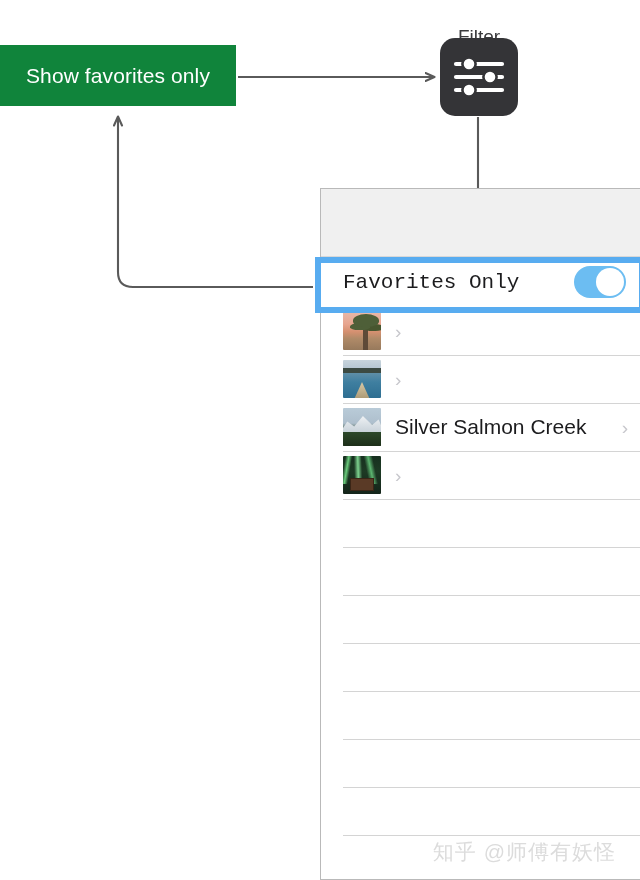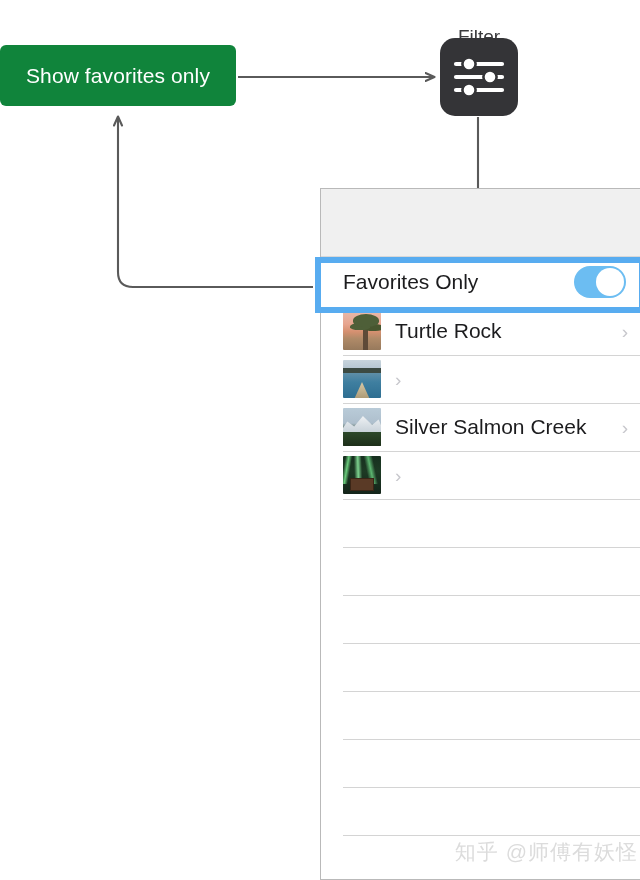--- a/index.html
+++ b/index.html
@@ -17,21 +17,21 @@
   }
 
   
   .green-label {
     position: absolute;
     left: 0px;
     top: 45px;
     width: 236px;
     height: 61px;
     background: #10843B;
-    border-radius: 6px;
+    border-radius: 0;
     display: flex;
     align-items: center;
     justify-content: center;
     box-sizing: border-box;
   }
   .green-label span {
     color: #ffffff;
     font-size: 21px;
     font-family: "Liberation Sans", sans-serif;
     letter-spacing: 0.1px;
@@ -98,21 +98,21 @@
     height: 50px;
     background: #ffffff;
     display: flex;
     align-items: center;
     box-sizing: border-box;
     padding: 0 14px 0 22px;
   }
   .toggle-row .label {
     font-size: 21px;
     color: #1c1c1e;
-    font-family: Liberation Sans, sans-serif;
+    font-family: Liberation Mono, monospace;
     flex: 1;
   }
   .switch {
     width: 52px;
     height: 32px;
     border-radius: 16px;
     background: #6CBDF2;
     position: relative;
     flex: none;
   }
@@ -265,21 +265,21 @@
     position: absolute;
     left: 7px; bottom: 3px;
     width: 24px; height: 13px;
     background: #5a3a26;
     box-shadow: inset 0 0 0 1px #3a2516;
   }
 
   
   .watermark {
     position: absolute;
-    right: 2px;
+    right: 24px;
     bottom: 14px;
     font-size: 21px;
     color: #dcdcdc;
     font-family: "Liberation Sans", sans-serif;
     letter-spacing: 1px;
     white-space: nowrap;
   }
 </style>
 </head>
 <body>
@@ -323,21 +323,20 @@
 
   <div class="toggle-row">
     <div class="label">Favorites Only</div>
     <div class="switch">
       <div class="knob"></div>
     </div>
   </div>
 
   <div class="row">
     <div class="thumb th-turtle"></div>
-    <div class="name">Turtle Rock</div>
     <div class="chev">›</div>
   </div>
 
   <div class="row">
     <div class="thumb th-twin"></div>
     <div class="chev">›</div>
   </div>
 
   <div class="row">
     <div class="thumb th-silver"></div>

